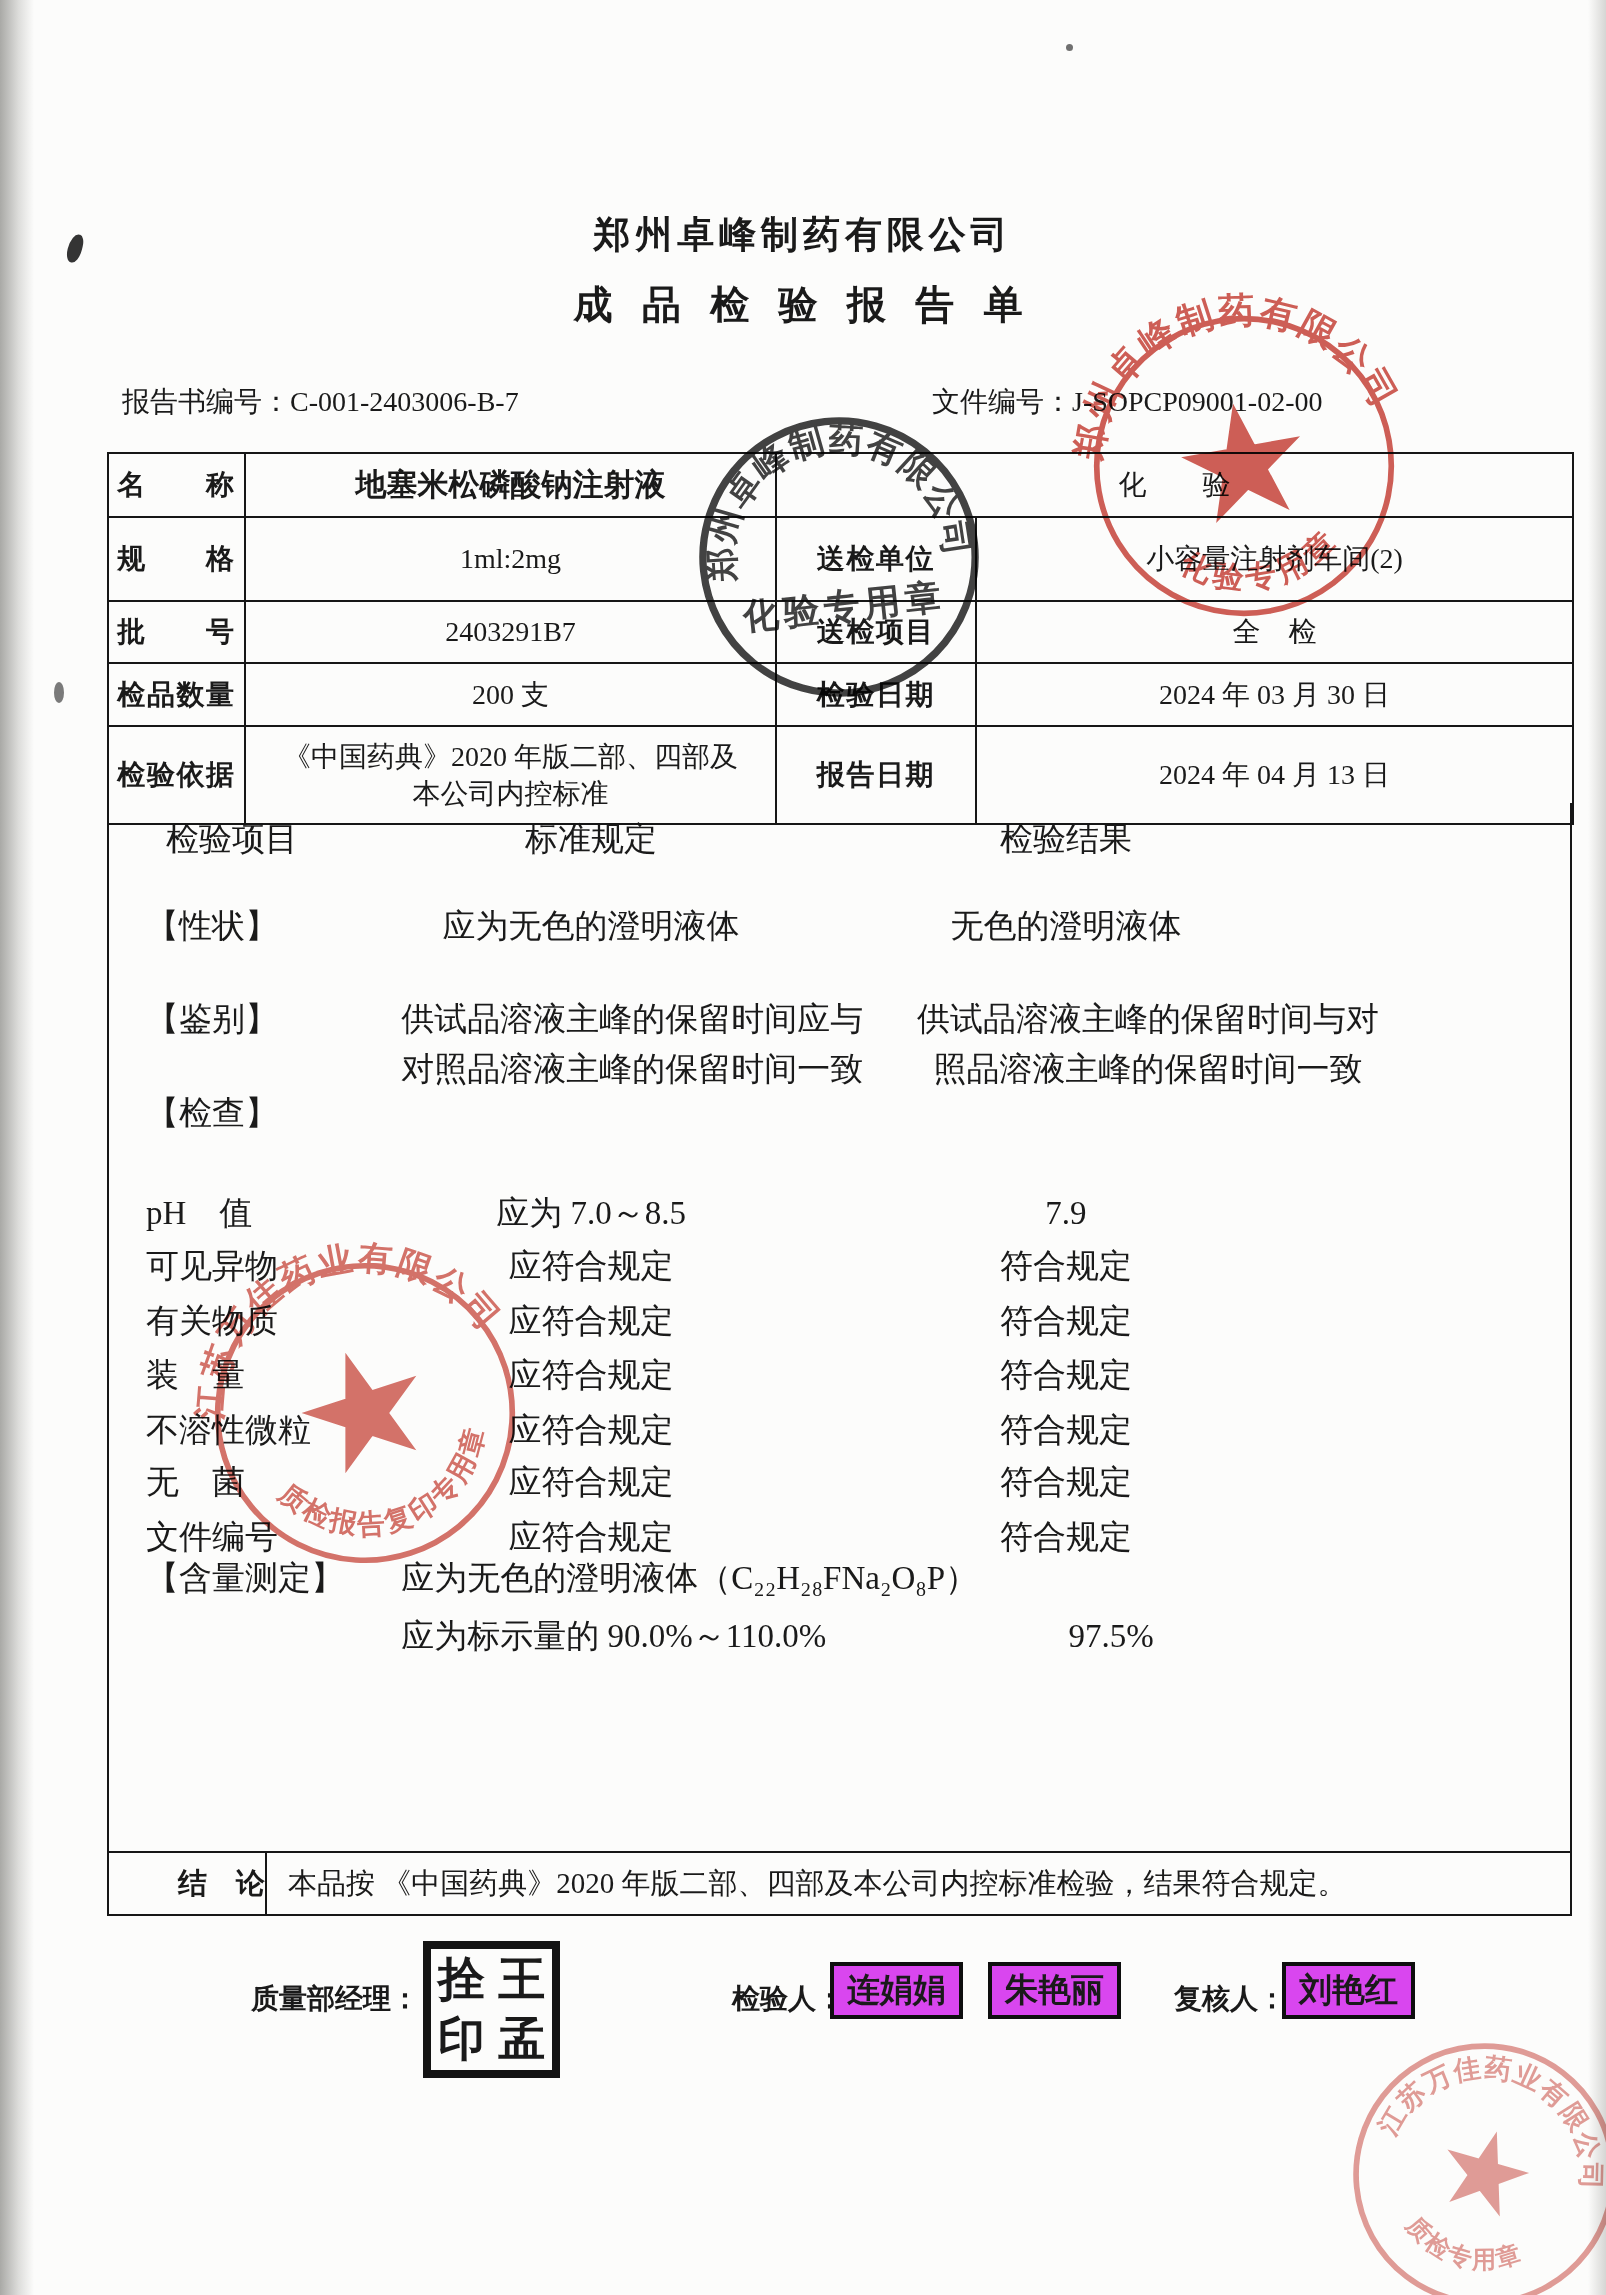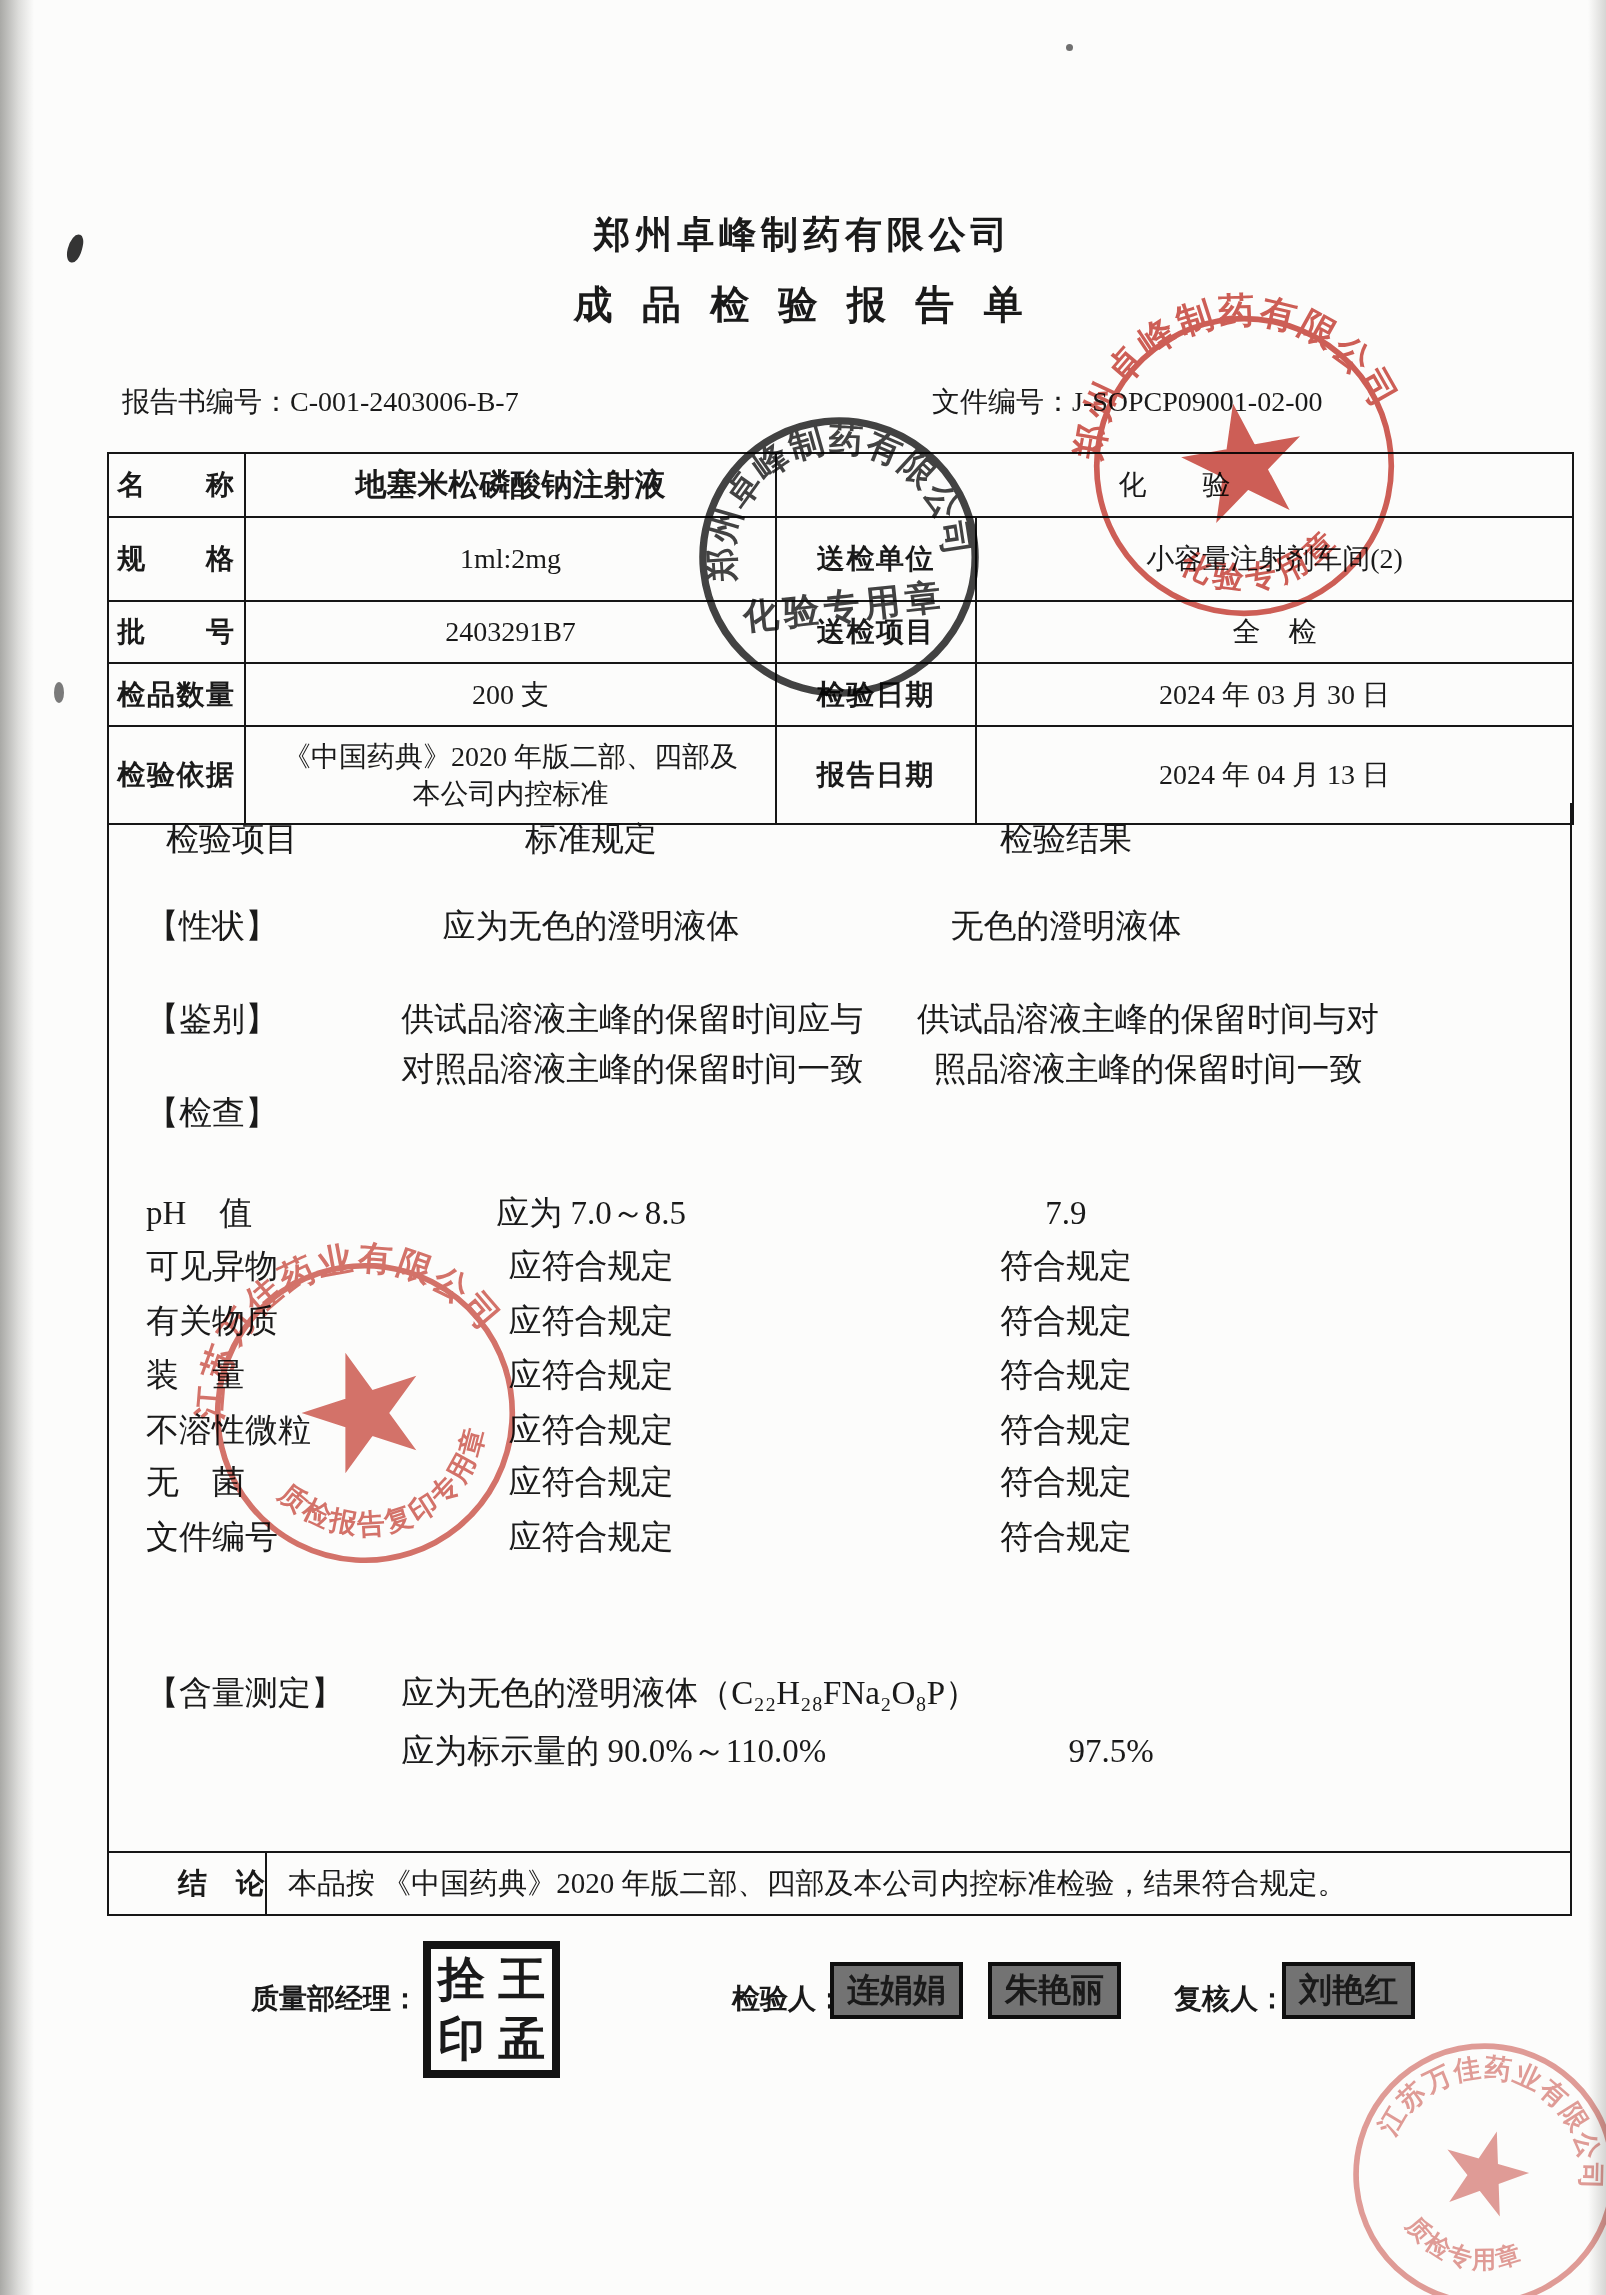--- a/index.html
+++ b/index.html
@@ -59,21 +59,21 @@
   td.clab  { width: 158px; text-align: right; font-weight: bold; }
   td.ctext { padding-left: 21px; }
 
   
   .siglabel { position: absolute; font-size: 28px; font-weight: bold; z-index: 2; }
   .seal { position: absolute; left: 423px; top: 1941px; width: 137px; height: 137px;
           border: 8.1px solid #141414; display: grid; grid-template-columns: 1fr 1fr;
           align-items: center; text-align: center; font-size: 47px; font-weight: bold;
           line-height: 57px; z-index: 3; }
   .namebox { position: absolute; border: 4.1px solid #0e0e0e; padding: 3.3px 13px;
-             font-size: 33px; font-weight: bold; line-height: 42px; background: #737373; z-index: 3; text-align: center; }
+             font-size: 33px; font-weight: bold; line-height: 42px; background: #d946ef; z-index: 3; text-align: center; }
 
   
   .stamp { position: absolute; mix-blend-mode: multiply; pointer-events: none; z-index: 5; }
   .red-ring   { fill: none; stroke: #c63c31; stroke-width: 7px; }
   .red-txt    { fill: #c63c31; font-weight: bold; font-family: "Liberation Serif","DejaVu Serif",serif; }
   .red-star   { fill: #c63c31; }
   .black-ring { fill: none; stroke: #222222; stroke-width: 9px; }
   .black-txt  { fill: #222222; font-weight: bold; font-family: "Liberation Serif","DejaVu Serif",serif; }
 </style>
 </head>
@@ -199,21 +199,21 @@
       <span class="c1">无　菌</span>
       <span class="c2">应符合规定</span>
       <span class="c3">符合规定</span>
     </div>
     <div class="mrow" style="margin-top:14px">
       <span class="c1">文件编号</span>
       <span class="c2">应符合规定</span>
       <span class="c3">符合规定</span>
     </div>
 
-    <div class="mrow" style="margin-top:115px">
+    <div class="mrow" style="">
       <span class="c1 b">【含量测定】</span>
       <span class="c2">应为无色的澄明液体（C₂₂H₂₈FNa₂O₈P）</span>
       <span class="c3"></span>
     </div>
     <div class="mrow" style="margin-top:16.3px">
       <span class="c1"></span>
       <span class="c2">应为标示量的 90.0%～110.0%</span>
       <span class="c3">97.5%</span>
     </div>
   </div>

